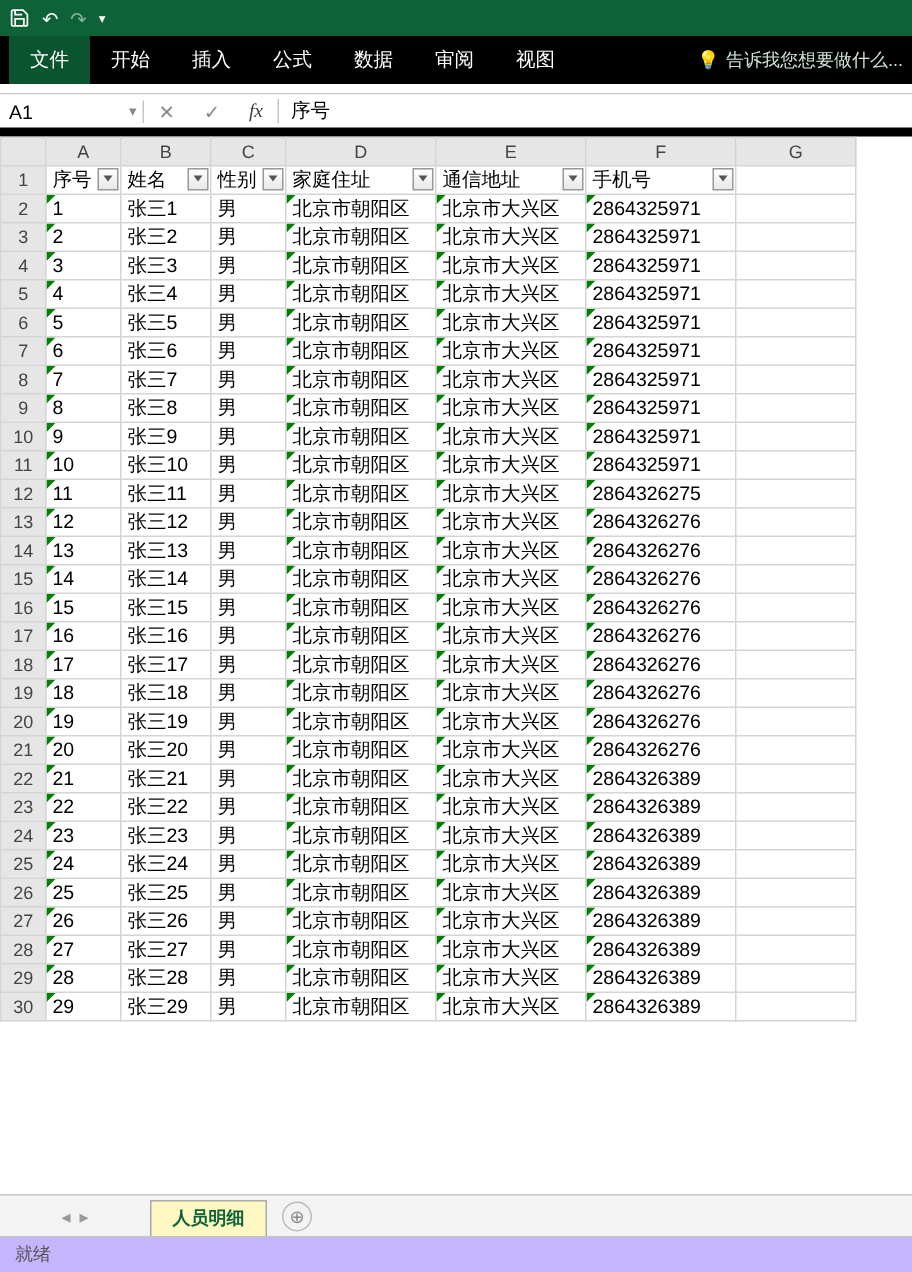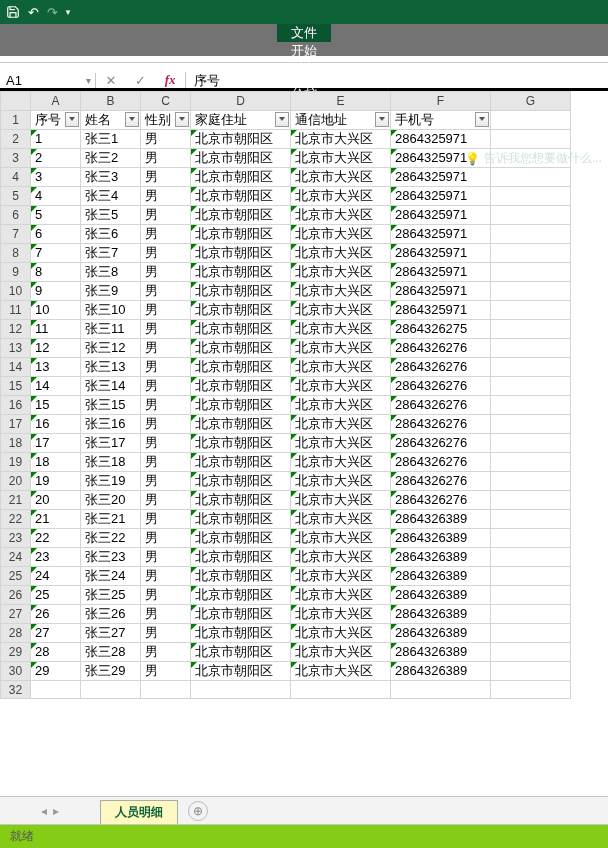--- a/index.html
+++ b/index.html
@@ -4,34 +4,34 @@
 <style>
   * { margin: 0; padding: 0; box-sizing: border-box; }
   body { font-family: "Microsoft YaHei", SimSun, sans-serif; font-size: 12px; background: #fff; width: 608px; height: 848px; overflow: hidden; display: flex; flex-direction: column; }
 
   
   .title-bar { background: #0e6237; height: 24px; display: flex; align-items: center; padding: 0 6px; gap: 8px; }
   .title-bar .tb-btn { color: #fff; font-size: 13px; cursor: pointer; }
   .qat-item svg { display:block; }
 
   
-  .ribbon { background: #737373; height: 32px; display: flex; align-items: center; padding: 0 6px; color: #fff; font-size: 13px; position: relative; flex-direction: column; }
+  .ribbon { background: #000000; height: 32px; display: flex; align-items: center; padding: 0 6px; color: #fff; font-size: 13px; position: relative; }
   .ribbon .tab { padding: 0 14px; height: 32px; display: flex; align-items: center; cursor: pointer; }
   .ribbon .file { background: #0a5430; }
   .ribbon .tell-me { margin-left: auto; font-size: 12px; color: #cfe3d6; display: flex; align-items: center; gap: 4px; }
   .ribbon-sep { height: 7px; background: #fff; border-bottom: 1px solid #c6c6c6;}
 
   
-  .fb-row { height: 28px; display: flex; align-items: flex-end; border-bottom: 3px solid #000000; background: #fff; }
+  .fb-row { height: 28px; display: flex; align-items: center; border-bottom: 6px solid #000000; background: #fff; }
   .namebox { width: 96px; border-right: 1px solid #c6c6c6; display: flex; align-items: center; padding: 0 6px; position: relative; }
   .namebox input { border: none; outline: none; font-size: 13px; width: 100%; }
   .namebox .dd { color: #888; font-size: 10px; position:absolute; right:4px;}
   .fb-icons { width: 90px; border-right: 1px solid #c6c6c6; display: flex; align-items: center; justify-content: space-around; color: #888; font-size: 13px;}
   .fb-icons span { cursor: pointer; }
-  .fb-icons .fx { font-style: italic; font-family: "Times New Roman", serif; color:#be185d;font-weight:bold;}
+  .fb-icons .fx { font-style: italic; font-family: "Times New Roman", serif; color:#404040;}
   .formula-input { flex: 1; border: none; outline: none; padding: 0 8px; font-size: 13px; }
 
   
   .sheet-wrap { flex: 1; overflow: hidden; position: relative; }
   table.sheet { border-collapse: collapse; table-layout: fixed; }
   table.sheet th, table.sheet td { border: 1px solid #d4d4d4; height: 18.7px; font-weight: normal; }
   .corner { width: 30px; background: #e6e6e6; border-right: 1px solid #aaa; border-bottom: 1px solid #aaa; }
   th.colh { background: #e6e6e6; text-align: center; font-size: 12px; color:#444; }
   th.rowh { background: #e6e6e6; text-align: center; font-size: 12px; width: 30px; color:#444;}
   td.cell { font-size: 13px; padding: 0 2px 0 4px; white-space: nowrap; overflow: hidden; position: relative; text-align: left;}
@@ -45,21 +45,21 @@
   
   .cA{width:50px;} .cB{width:60px;} .cC{width:50px;} .cD{width:100px;} .cE{width:100px;} .cF{width:100px;} .cG{width:80px;}
 
   
   .tabs-row { height: 28px; border-top: 1px solid #c6c6c6; display:flex; align-items:center; background:#f3f3f3; font-size:12px;}
   .tabs-nav { width:100px; display:flex; align-items:center; justify-content:center; gap:6px; color:#999;}
   .sheet-tab { background:#fef9c3; border:1px solid #aaa; border-bottom:none; padding:3px 14px; color:#0e6237; font-weight:bold; position:relative; top:1px;}
   .new-tab { width:20px; height:20px; border:1px solid #bbb; border-radius:50%; margin-left:10px; display:flex; align-items:center; justify-content:center; color:#888; cursor:pointer;}
 
   
-  .status { height: 24px; background:#84cc16; border-top:1px solid #c6c6c6; display:flex; align-items:center; padding:0 10px; font-size:12px; color:#555;}
+  .status { height: 24px; background:#c4b5fd; border-top:1px solid #c6c6c6; display:flex; align-items:center; padding:0 10px; font-size:12px; color:#555;}
 </style>
 </head>
 <body>
 
 <div class="title-bar">
   <span class="tb-btn qat-item">
     <svg width="14" height="14" viewBox="0 0 24 24" fill="none" stroke="#fff" stroke-width="2">
         <path d="M19 21H5a2 2 0 0 1-2-2V5a2 2 0 0 1 2-2h11l5 5v11a2 2 0 0 1-2 2z"></path>
         <polyline points="17 21 17 13 7 13 7 21"></polyline>
         <polyline points="7 3 7 8 15 8"></polyline>
@@ -406,30 +406,20 @@
         <tr>
           <th class="rowh">30</th>
           <td class="cell cA"><span class="g-tri"></span>29</td>
           <td class="cell cB">张三29</td>
           <td class="cell cC">男</td>
           <td class="cell cD"><span class="g-tri"></span>北京市朝阳区</td>
           <td class="cell cE"><span class="g-tri"></span>北京市大兴区</td>
           <td class="cell cF"><span class="g-tri"></span>2864326389</td>
           <td class="cell cG"></td>
         </tr>
-        <tr>
-          <th class="rowh">32</th>
-          <td class="cell cA"></td>
-          <td class="cell cB"></td>
-          <td class="cell cC"></td>
-          <td class="cell cD"></td>
-          <td class="cell cE"></td>
-          <td class="cell cF"></td>
-          <td class="cell cG"></td>
-        </tr>
       </tbody>
   </table>
 </div>
 
 <div class="tabs-row">
   <div class="tabs-nav">
     <span>◂</span>
     <span>▸</span>
   </div>
   <div class="sheet-tab">人员明细</div>

